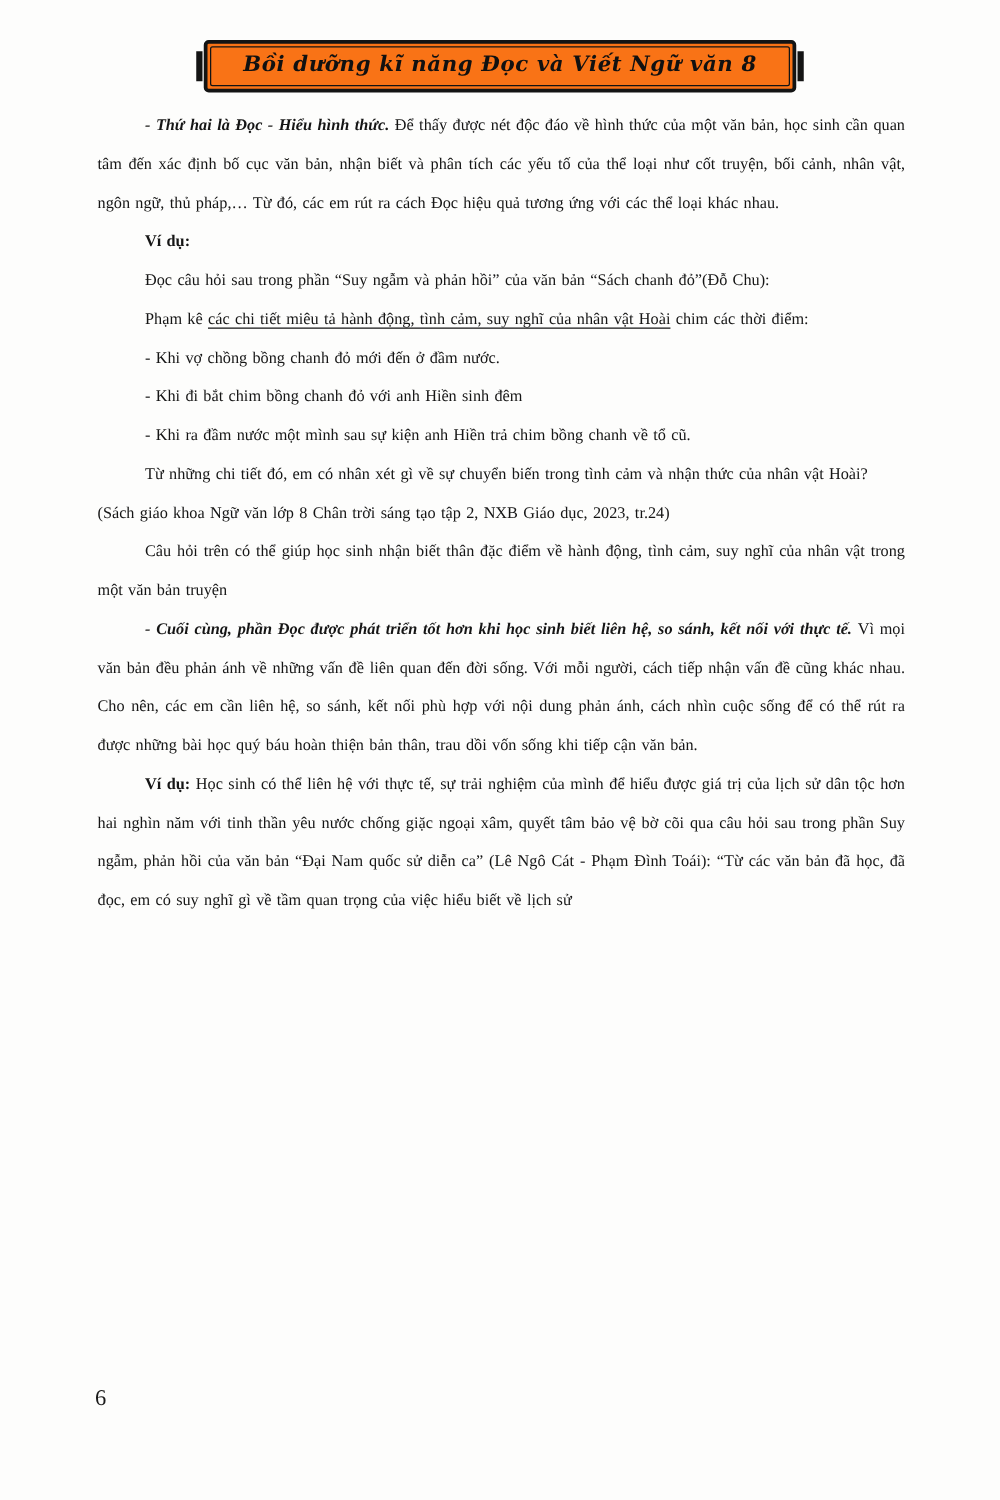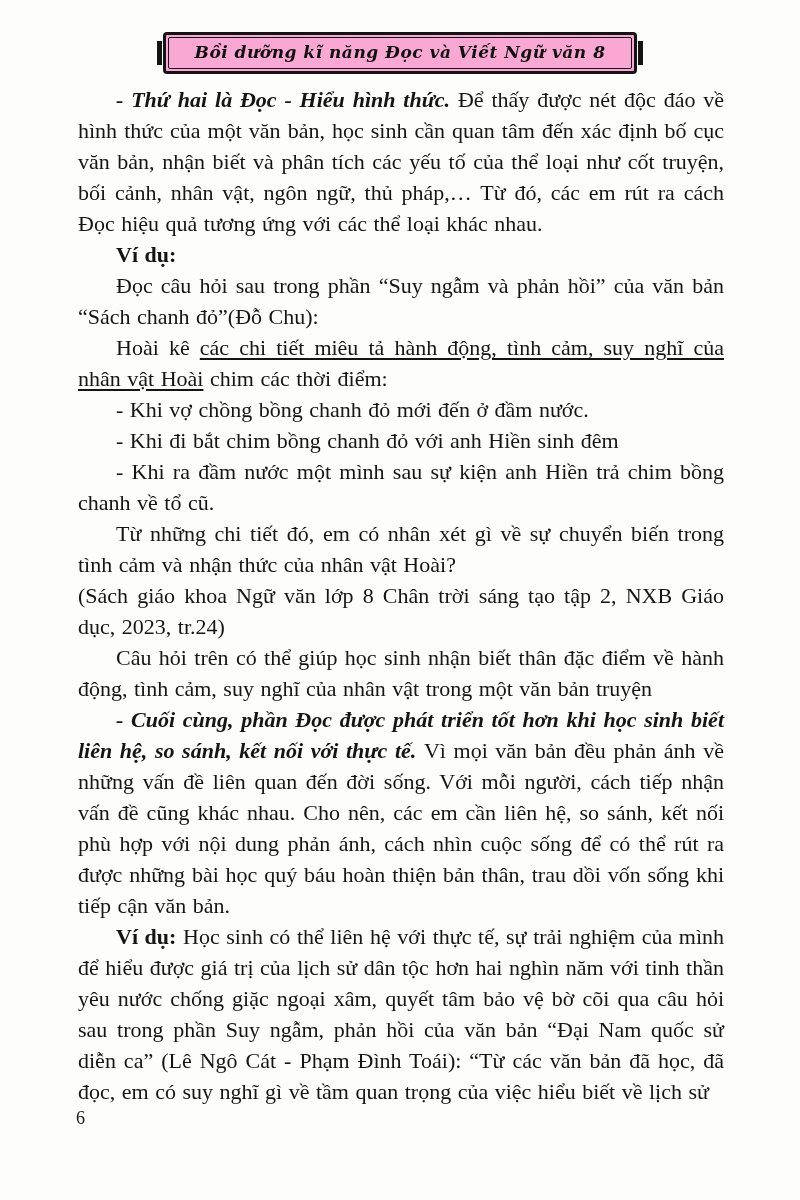--- a/index.html
+++ b/index.html
@@ -23,21 +23,21 @@
     left: 0;
     width: 800px;
     display: flex;
     justify-content: center;
   }
   .header-box {
     position: relative;
     border: 3px solid #141414;
     border-radius: 4px;
     padding: 2px;
-    background: #f9a8d4;
+    background: #f97316;
   }
   .header-box-inner {
     border: 1px solid #141414;
     border-radius: 2px;
     padding: 4px 26px 6px 26px;
   }
   
   .header-box::before,
   .header-box::after {
     content: "";
@@ -62,21 +62,21 @@
 
   
   .body-text {
     position: absolute;
     top: 84px;
     left: 78px;
     width: 646px;
   }
   .para {
     margin: 0;
-    font-size: 22px;
+    font-size: 13px;
     line-height: 31px;
     text-align: justify;
     word-spacing: 1px;
   }
   .para.indent {
     text-indent: 38px;
   }
   .seg-bold { font-weight: bold; }
   .seg-italic { font-style: italic; }
   .seg-underline { text-decoration: underline; text-underline-offset: 3px; }
@@ -98,21 +98,21 @@
     <div class="header-box-inner">
       <span class="header-title">Bồi dưỡng kĩ năng Đọc và Viết Ngữ văn 8</span>
     </div>
   </div>
 </div>
 
 <div class="body-text">
     <p class="para indent"><span class="seg-bold seg-italic">- Thứ hai là Đọc - Hiểu hình thức. </span><span>Để thấy được nét độc đáo về hình thức của một văn bản, học sinh cần quan tâm đến xác định bố cục văn bản, nhận biết và phân tích các yếu tố của thể loại như cốt truyện, bối cảnh, nhân vật, ngôn ngữ, thủ pháp,… Từ đó, các em rút ra cách Đọc hiệu quả tương ứng với các thể loại khác nhau.</span></p>
     <p class="para indent"><span class="seg-bold">Ví dụ:</span></p>
     <p class="para indent"><span>Đọc câu hỏi sau trong phần “Suy ngẫm và phản hồi” của văn bản “Sách chanh đỏ”(Đỗ Chu):</span></p>
-    <p class="para indent"><span>Hoài kê </span><span class="seg-underline">các chi tiết miêu tả hành động, tình cảm, suy nghĩ của nhân vật Hoài</span><span> chim các thời điểm:</span></p>
+    <p class="para indent"><span>Phạm kê </span><span class="seg-underline">các chi tiết miêu tả hành động, tình cảm, suy nghĩ của nhân vật Hoài</span><span> chim các thời điểm:</span></p>
     <p class="para indent"><span>- Khi vợ chồng bồng chanh đỏ mới đến ở đầm nước.</span></p>
     <p class="para indent"><span>- Khi đi bắt chim bồng chanh đỏ với anh Hiền sinh đêm</span></p>
     <p class="para indent"><span>- Khi ra đầm nước một mình sau sự kiện anh Hiền trả chim bồng chanh về tổ cũ.</span></p>
     <p class="para indent"><span>Từ những chi tiết đó, em có nhân xét gì về sự chuyển biến trong tình cảm và nhận thức của nhân vật Hoài?</span></p>
     <p class="para"><span>(Sách giáo khoa Ngữ văn lớp 8 Chân trời sáng tạo tập 2, NXB Giáo dục, 2023, tr.24)</span></p>
     <p class="para indent"><span>Câu hỏi trên có thể giúp học sinh nhận biết thân đặc điểm về hành động, tình cảm, suy nghĩ của nhân vật trong một văn bản truyện</span></p>
     <p class="para indent"><span class="seg-bold seg-italic">- Cuối cùng, phần Đọc được phát triển tốt hơn khi học sinh biết liên hệ, so sánh, kết nối với thực tế. </span><span>Vì mọi văn bản đều phản ánh về những vấn đề liên quan đến đời sống. Với mỗi người, cách tiếp nhận vấn đề cũng khác nhau. Cho nên, các em cần liên hệ, so sánh, kết nối phù hợp với nội dung phản ánh, cách nhìn cuộc sống để có thể rút ra được những bài học quý báu hoàn thiện bản thân, trau dồi vốn sống khi tiếp cận văn bản.</span></p>
     <p class="para indent"><span class="seg-bold">Ví dụ: </span><span>Học sinh có thể liên hệ với thực tế, sự trải nghiệm của mình để hiểu được giá trị của lịch sử dân tộc hơn hai nghìn năm với tinh thần yêu nước chống giặc ngoại xâm, quyết tâm bảo vệ bờ cõi qua câu hỏi sau trong phần Suy ngẫm, phản hồi của văn bản “Đại Nam quốc sử diễn ca” (Lê Ngô Cát - Phạm Đình Toái): “Từ các văn bản đã học, đã đọc, em có suy nghĩ gì về tầm quan trọng của việc hiểu biết về lịch sử</span></p>
   </div>
 

